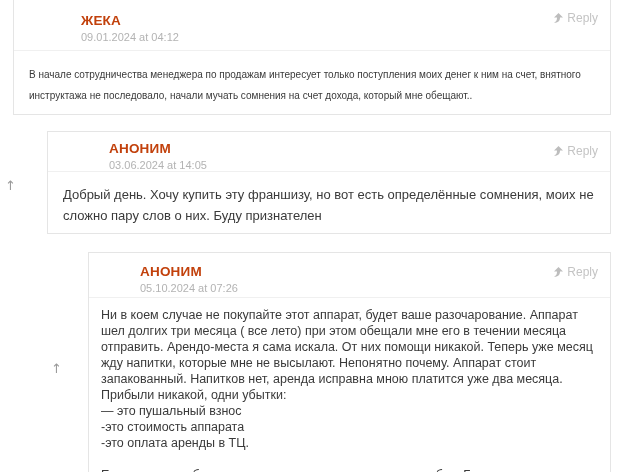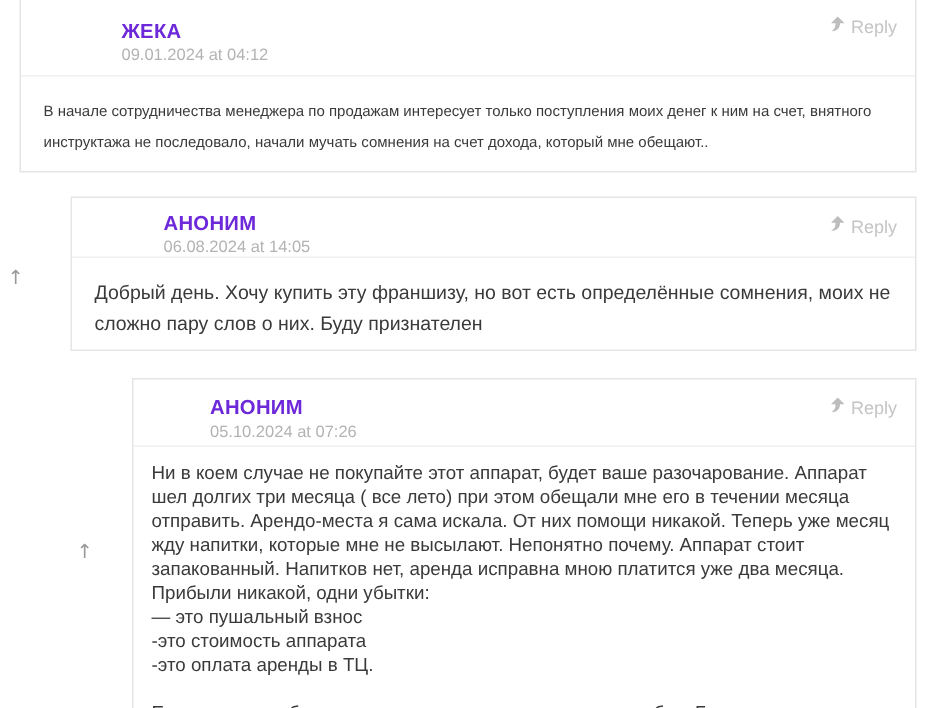--- a/index.html
+++ b/index.html
@@ -16,30 +16,30 @@
   .c1{left:13px;top:-2px;width:598px;height:117px;}
   .c2{left:47px;top:131px;width:564px;height:103px;}
   .c3{left:88px;top:252px;width:523px;height:260px;}
   .c-header{
     position:relative;border-bottom:1px solid #f0f0f0;box-sizing:border-box;
   }
   .c1 .c-header{height:52px;padding:14px 0 0 67px;}
   .c2 .c-header{height:40px;padding:9px 0 0 61px;}
   .c3 .c-header{height:45px;padding:11px 0 0 51px;}
   .author{
-    font-size:13.5px;font-weight:bold;color:#6d28d9;
+    font-size:13.5px;font-weight:bold;color:#c2410c;
     letter-spacing:.2px;line-height:15px;
   }
   .cdate{
     font-size:11px;color:#b3b3b3;margin-top:3px;line-height:13px;
   }
   .reply{
     position:absolute;top:12px;right:12px;
     font-size:12px;color:#c4c4c4;text-decoration:none;
-    display:flex;gap:4px;cursor:pointer;
+    display:flex;align-items:center;gap:4px;cursor:pointer;
   }
   .reply svg{display:block;}
   .c-body{
     color:#3a3a3a;white-space:pre-line;
   }
   .c1 .c-body{padding:13px 15px 12px 15px;font-size:10px;line-height:21px;}
   .c2 .c-body{padding:12px 15px 10px 15px;font-size:13px;line-height:21px;}
   .c3 .c-body{padding:9px 12px 10px 12px;font-size:12.5px;line-height:16px;}
   .parent-arrow{
     position:absolute;color:#9a9a9a;font-size:13px;line-height:13px;
@@ -65,21 +65,21 @@
         </span>
         <span>Reply</span>
       </a>
     </div>
     <div class="c-body">В начале сотрудничества менеджера по продажам интересует только поступления моих денег к ним на счет, внятного инструктажа не последовало, начали мучать сомнения на счет дохода, который мне обещают..</div>
   </div>
 
   <div class="comment c2">
     <div class="c-header">
       <div class="author">АНОНИМ</div>
-      <div class="cdate">06.08.2024 at 14:05</div>
+      <div class="cdate">03.06.2024 at 14:05</div>
       <a class="reply">
         <span>
           <svg width="10" height="10" viewBox="0 0 10 10">
               <path d="M5.5 0 L10 4.5 H7 C7 7.8 5 9.8 1 10 C3.4 8.5 4 7 4 4.5 H1 Z" fill="#bdbdbd"></path>
             </svg>
         </span>
         <span>Reply</span>
       </a>
     </div>
     <div class="c-body">Добрый день. Хочу купить эту франшизу, но вот есть определённые сомнения, моих не сложно пару слов о них. Буду признателен</div>

